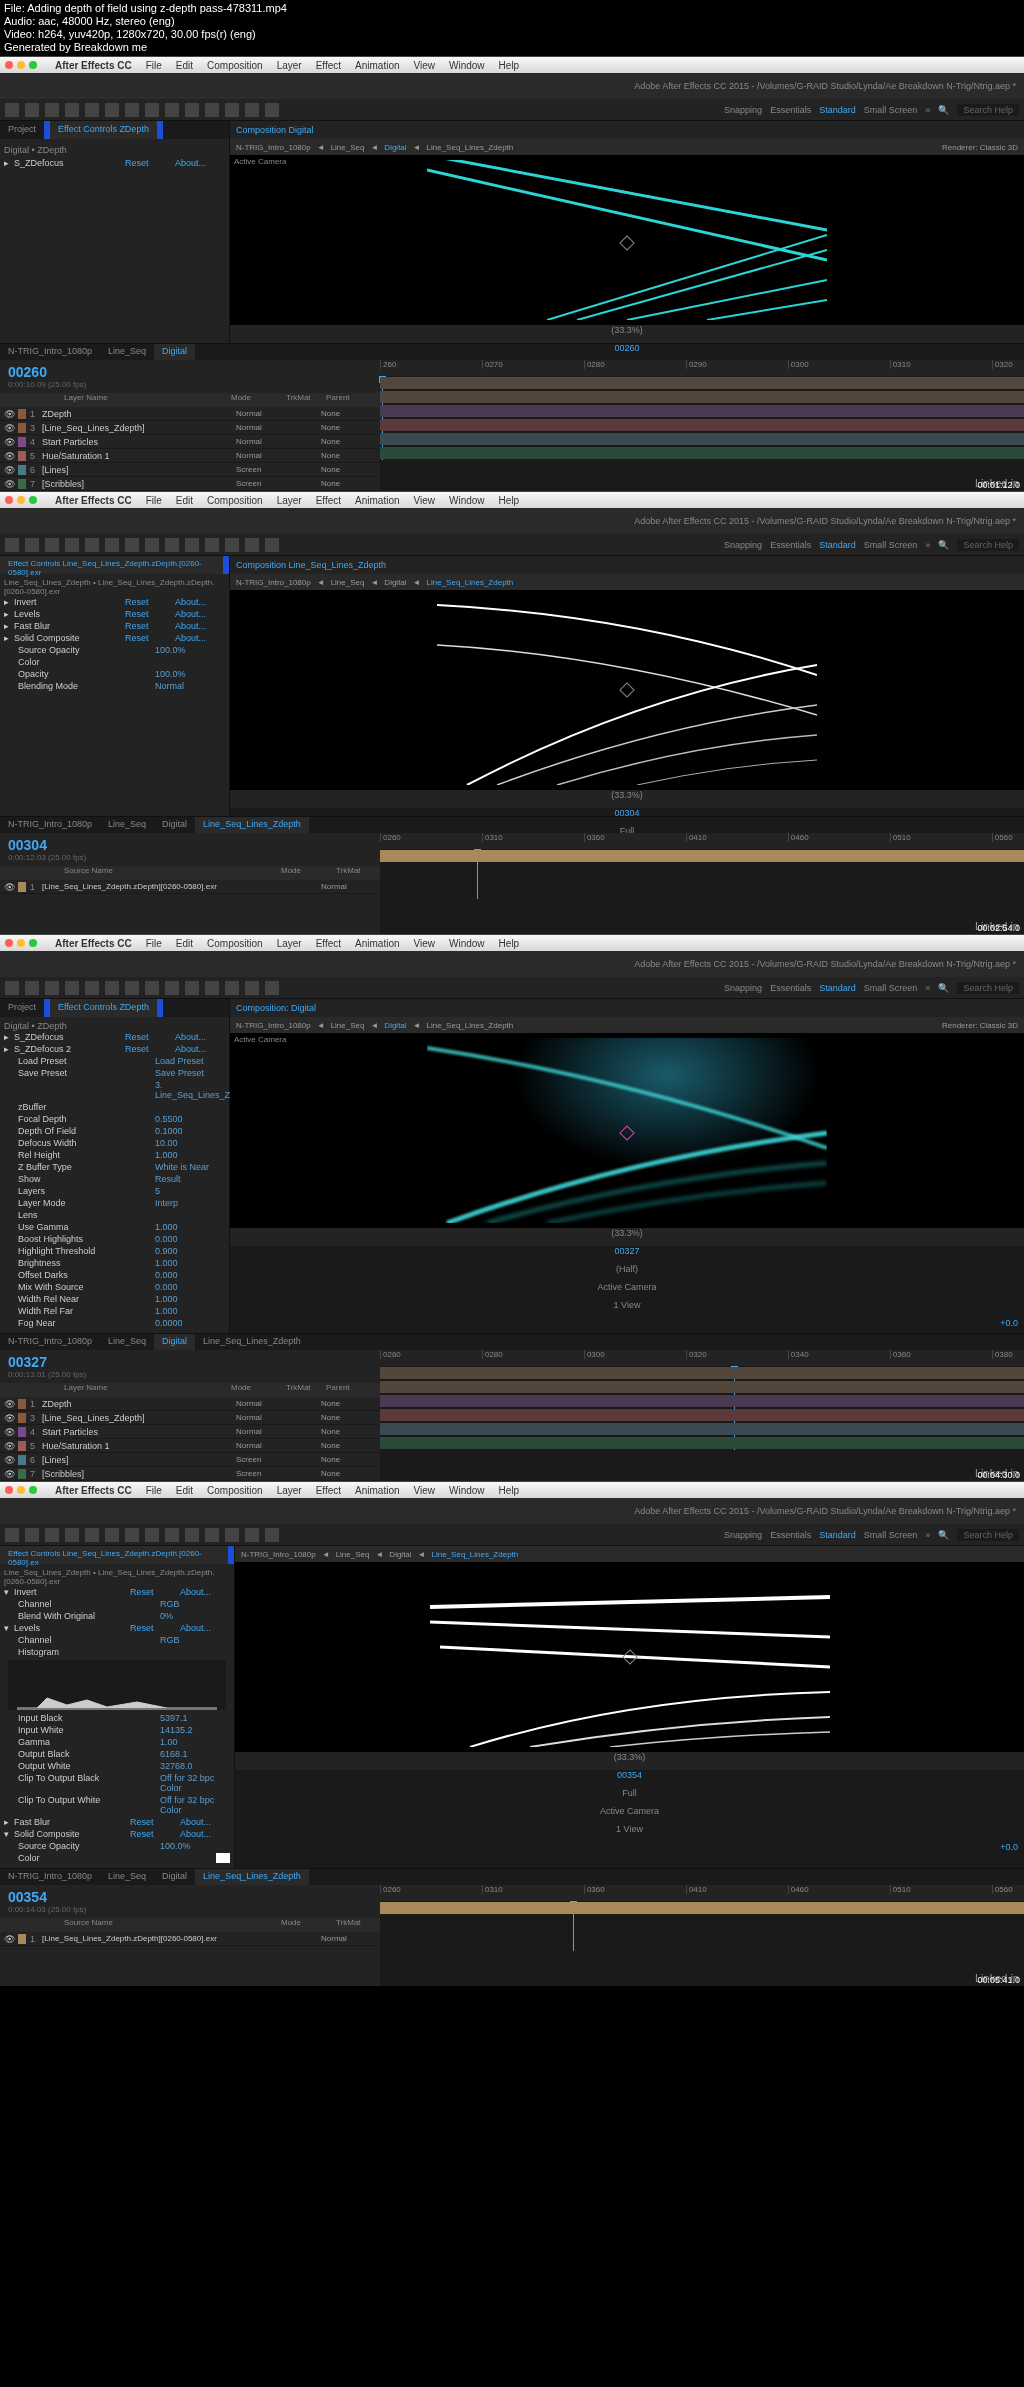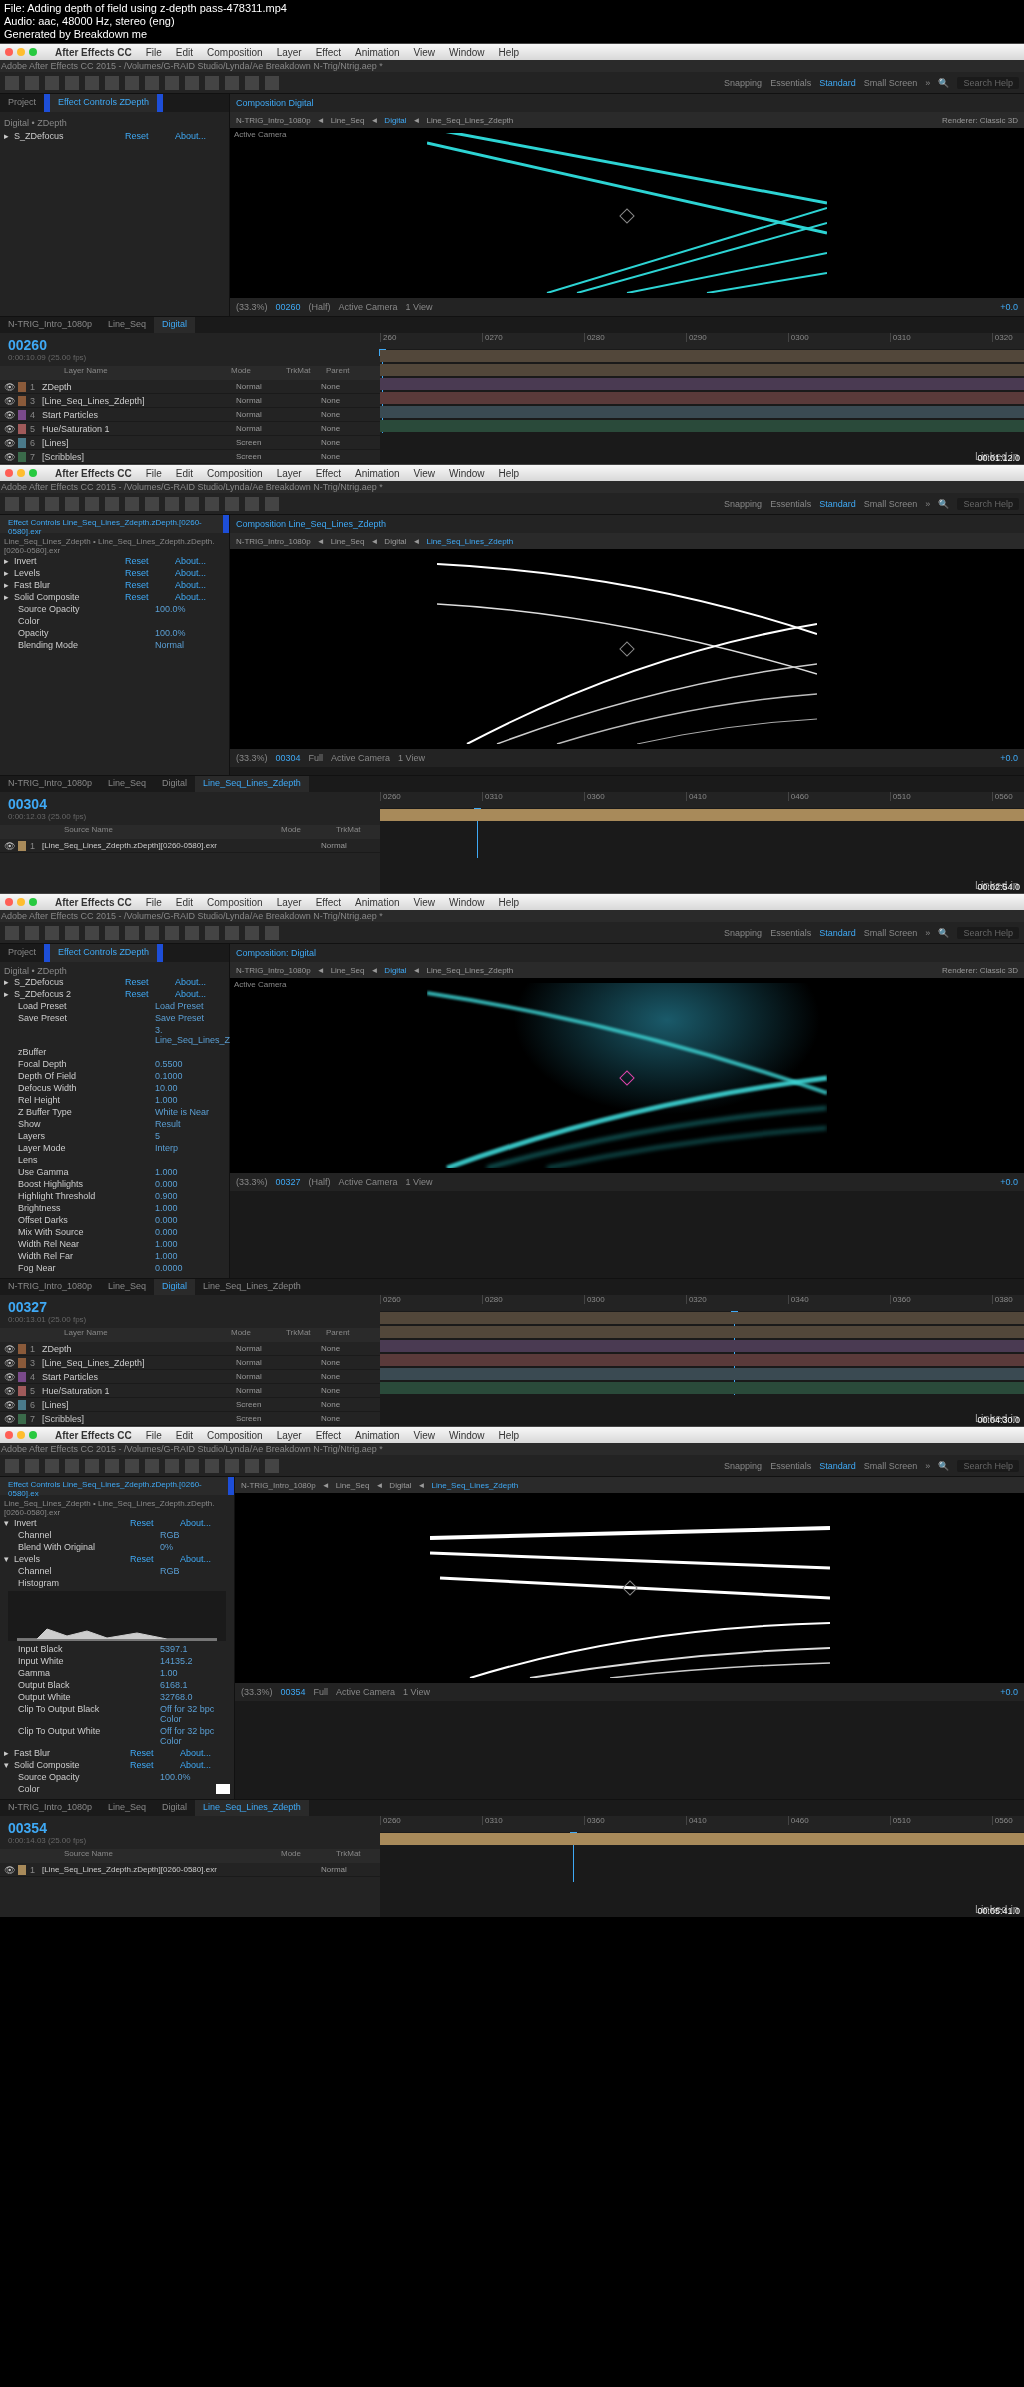--- a/index.html
+++ b/index.html
@@ -5,21 +5,21 @@
 * { margin: 0; padding: 0; box-sizing: border-box; font-family: Arial, sans-serif; }
 body { background: #000; color: #ccc; font-size: 9px; width: 1024px; }
 .file-info { color: #fff; font-size: 11px; padding: 2px 4px; line-height: 13px; }
 .ae-instance { background: #0369a1; border-top: 1px solid #444; }
 .mac-bar { background: linear-gradient(#f8f8f8, #d8d8d8); height: 16px; display: flex; align-items: center; padding: 0 5px; color: #333; font-size: 10px; }
 .mac-dots { display: flex; gap: 4px; margin-right: 8px; }
 .dot { width: 8px; height: 8px; border-radius: 50%; }
 .dot.r { background: #ff5f56; } .dot.y { background: #ffbd2e; } .dot.g { background: #27c93f; }
 .menu-bar { display: flex; gap: 14px; margin-left: 10px; }
 .menu-bar span { cursor: default; }
-.title-bar { background: #2a2a2a; color: #888; font-size: 9px; text-align: left; padding: 1px; }
+.title-bar { background: #2a2a2a; color: #888; font-size: 9px; text-align: right; padding: 8px; }
 .toolbar { background: #232323; height: 22px; display: flex; align-items: center; padding: 0 5px; gap: 6px; border-bottom: 1px solid #111; }
 .tool-icon { width: 14px; height: 14px; background: #444; display: inline-block; }
 .workspace-tabs { margin-left: auto; display: flex; gap: 8px; font-size: 9px; color: #888; align-items: center; }
 .workspace-tabs .active { color: #3fa9f5; }
 .search-box { background: #1a1a1a; padding: 1px 6px; color: #666; border-radius: 2px; }
 .main-panels { display: flex; background: #1e1e1e; }
 .left-panel { width: 230px; background: #232323; border-right: 1px solid #111; }
 .panel-tabs { display: flex; background: #1a1a1a; height: 18px; font-size: 9px; }
 .panel-tab { padding: 3px 8px; color: #888; border-right: 6px solid #1d4ed8; }
 .panel-tab.active { background: #2a2a2a; color: #3fa9f5; }
@@ -29,21 +29,21 @@
 .effect-val { color: #5a9fd4; width: 70px; }
 .effect-link { color: #3fa9f5; width: 50px; }
 .preview-panel { flex: 1; background: #1a1a1a; }
 .comp-header { background: #232323; height: 18px; display: flex; align-items: center; padding: 0 6px; font-size: 9px; }
 .breadcrumb { background: #2a2a2a; height: 16px; display: flex; align-items: center; padding: 0 6px; font-size: 8px; gap: 6px; color: #999; }
 .breadcrumb .active { color: #3fa9f5; }
 .renderer { margin-left: auto; }
 .viewport { position: relative; background: #000; display: flex; align-items: center; justify-content: center; }
 .viewport-inner { position: relative; width: 400px; }
 .active-cam { position: absolute; top: 2px; left: 4px; color: #888; font-size: 8px; }
-.preview-controls { background: #232323; height: 18px; display: flex; align-items: center; padding: 0 6px; font-size: 9px; gap: 8px; color: #888; }
+.preview-controls { background: #232323; height: 18px; display: flex; align-items: center; padding: 0 6px; font-size: 9px; gap: 8px; color: #888; flex-direction: column; }
 .preview-controls .cyan { color: #3fa9f5; }
 .timeline-section { background: #1e1e1e; border-top: 1px solid #111; }
 .timeline-tabs { display: flex; background: #1a1a1a; height: 16px; font-size: 9px; }
 .tl-tab { padding: 2px 8px; color: #888; }
 .tl-tab.active { color: #3fa9f5; background: #2a2a2a; }
 .frame-counter { padding: 4px 8px; }
 .frame-num { color: #3fa9f5; font-size: 14px; font-weight: bold; }
 .frame-time { color: #666; font-size: 8px; }
 .layer-area { display: flex; }
 .layer-list { width: 380px; background: #232323; }
@@ -65,20 +65,21 @@
 .playhead { position: absolute; top: 0; bottom: 0; width: 1px; background: #3fa9f5; }
 .playhead::before { content: ''; position: absolute; top: 0; left: -3px; width: 7px; height: 7px; background: #3fa9f5; }
 svg.lines { width: 100%; height: 100%; }
 </style>
 </head>
 <body>
 
 <div class="file-info">
   <div>File: Adding depth of field using z-depth pass-478311.mp4</div>
   <div>Audio: aac, 48000 Hz, stereo (eng)</div>
+  <div>Video: h264, yuv420p, 1280x720, 30.00 fps(r) (eng)</div>
   <div>Generated by Breakdown me</div>
 </div>
 
 <div class="ae-instance">
 <div class="mac-bar">
   <div class="mac-dots">
     <span class="dot r"></span>
     <span class="dot y"></span>
     <span class="dot g"></span>
   </div>

